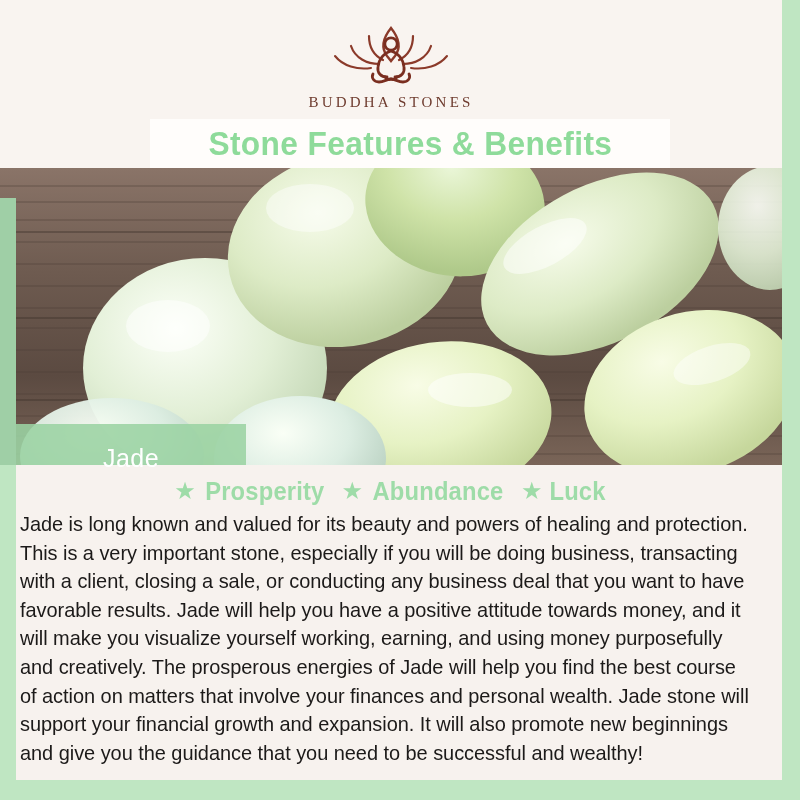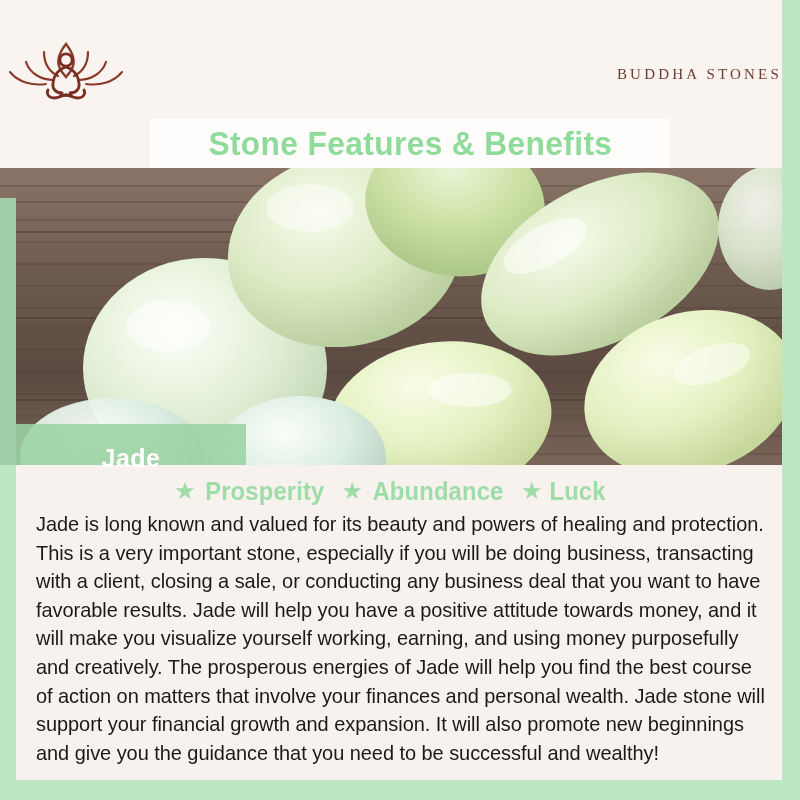--- a/index.html
+++ b/index.html
@@ -35,22 +35,22 @@
   }
   .cream-top-panel{
     position:absolute;left:0;top:0;width:782px;height:168px;
     background:#F9F4F0;z-index:2;
   }
 
   
   .header{
     position:absolute;left:0;top:0;width:782px;height:120px;
     z-index:6;
-    display:flex;flex-direction:row;
-    align-items:center;justify-content:space-between;
+    display:flex;flex-direction:column;
+    align-items:center;justify-content:flex-start;
     padding-top:22px;box-sizing:border-box;
   }
   .logo-mark{width:132px;height:66px;display:block;}
   .logo-word{
     margin-top:6px;
     font-family:"Liberation Serif",serif;
     font-size:15px;
     letter-spacing:3.2px;
     color:#6E3B2E;
     font-weight:400;
@@ -89,21 +89,21 @@
   
   .jade-chip{
     position:absolute;left:16px;top:424px;width:230px;height:41px;
     background:rgba(155,211,163,0.88);
     z-index:6;
     display:flex;align-items:center;justify-content:center;
   }
   .jade-chip span{
     color:#FFFFFF;
     font-size:25px;
-    font-weight:bold;
+    font-weight:normal;
     letter-spacing:0.5px;
     margin-top:27px;
   }
 
   
   .benefits{
     position:absolute;left:0;top:474px;width:782px;height:34px;
     z-index:6;
     display:flex;align-items:center;justify-content:center;
     gap:14px;
@@ -120,21 +120,21 @@
     font-weight:bold;
     font-size:25px;
     color:#9EDCA8;
     letter-spacing:0.2px;
     transform:scaleX(0.95);
     white-space:nowrap;
   }
 
   
   .body-wrap{
-    position:absolute;left:32px;top:510px;width:766px;
+    position:absolute;left:16px;top:510px;width:766px;
     z-index:6;
     padding:0 16px 0 4px;
     box-sizing:border-box;
   }
   .body-text{
     font-family:"Liberation Sans Narrow","Liberation Sans",sans-serif;
     font-size:20.3px;
     line-height:28.6px;
     color:#1C1A19;
     text-align:left;

